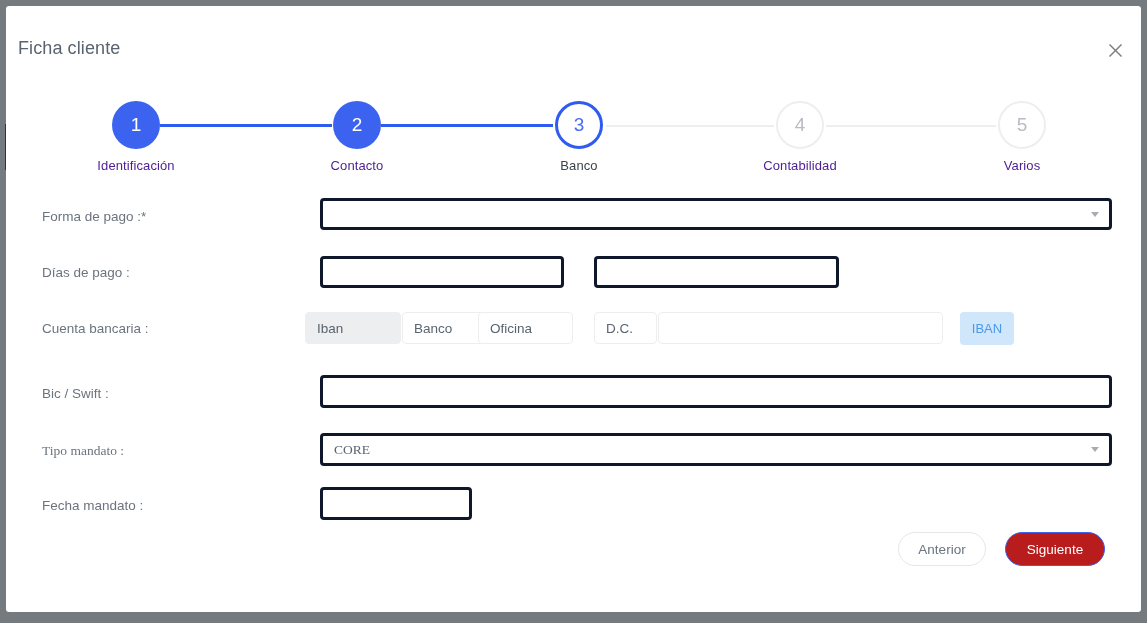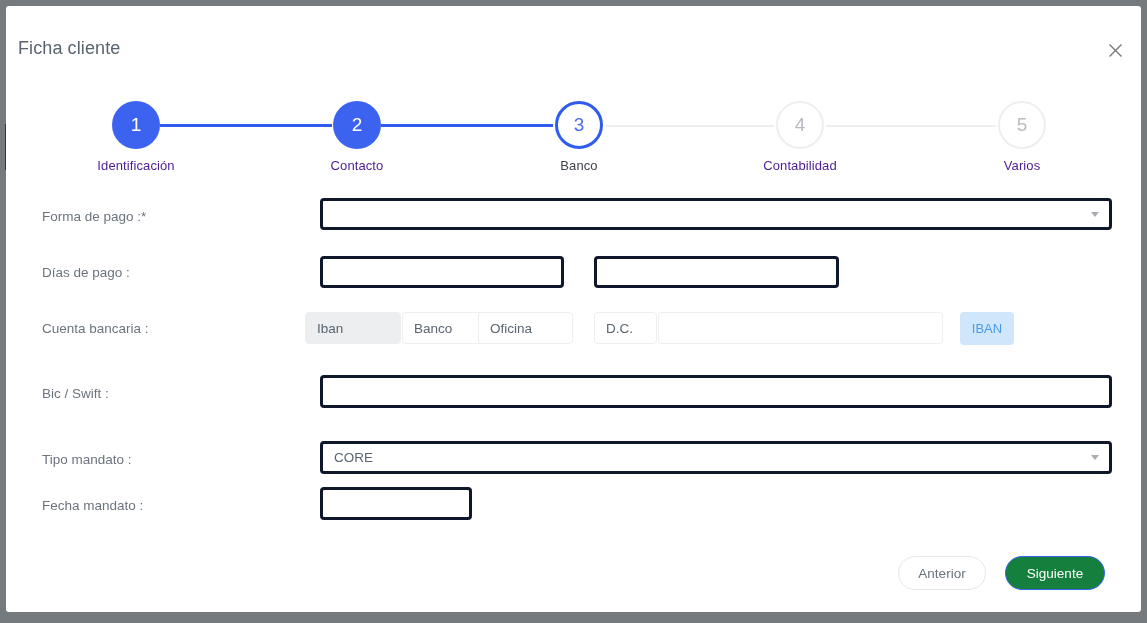--- a/index.html
+++ b/index.html
@@ -206,21 +206,21 @@
     display: flex;
     align-items: center;
     justify-content: center;
     cursor: pointer;
   }
 
   
   .footer {
     position: absolute;
     left: 0;
-    top: 544px;
+    top: 520px;
     width: 100%;
     height: 60px;
   }
   .btn {
     position: absolute;
     top: 6px;
     height: 34px;
     border-radius: 17px;
     font-size: 13.5px;
     font-family: "Liberation Sans", sans-serif;
@@ -232,21 +232,21 @@
   .btn-prev {
     right: 155px;
     width: 88px;
     background: #ffffff;
     border: 1px solid #e5e7ea;
     color: #6b747e;
   }
   .btn-next {
     right: 36px;
     width: 100px;
-    background: #15803d;
+    background: #b91c1c;
     border: 1px solid #3b63f0;
     color: #ffffff;
   }
 </style>
 </head>
 <body>
 
 <div class="bg-app-strip"></div>
 
 <div class="modal">
@@ -348,21 +348,21 @@
       </div>
     </div>
 
     <div class="form-row" style="top:177px;">
       <div class="field-label">Bic / Swift :</div>
       <div class="ctl tall" style="left:314px; width:792px; top:2px;">
         <span></span>
       </div>
     </div>
 
-    <div class="form-row" style="top:243px;">
+    <div class="form-row" style="top:235px;font-family:Liberation Serif, serif;">
       <div class="field-label">Tipo mandato :</div>
       <div class="ctl select tall" style="left:314px; width:792px; top:2px;">
         <span>CORE</span>
         <span class="caret"></span>
       </div>
     </div>
 
     <div class="form-row" style="top:289px;padding-left:24px;">
       <div class="field-label">Fecha mandato :</div>
       <div class="ctl tall" style="left:314px; width:152px; top:2px;">

